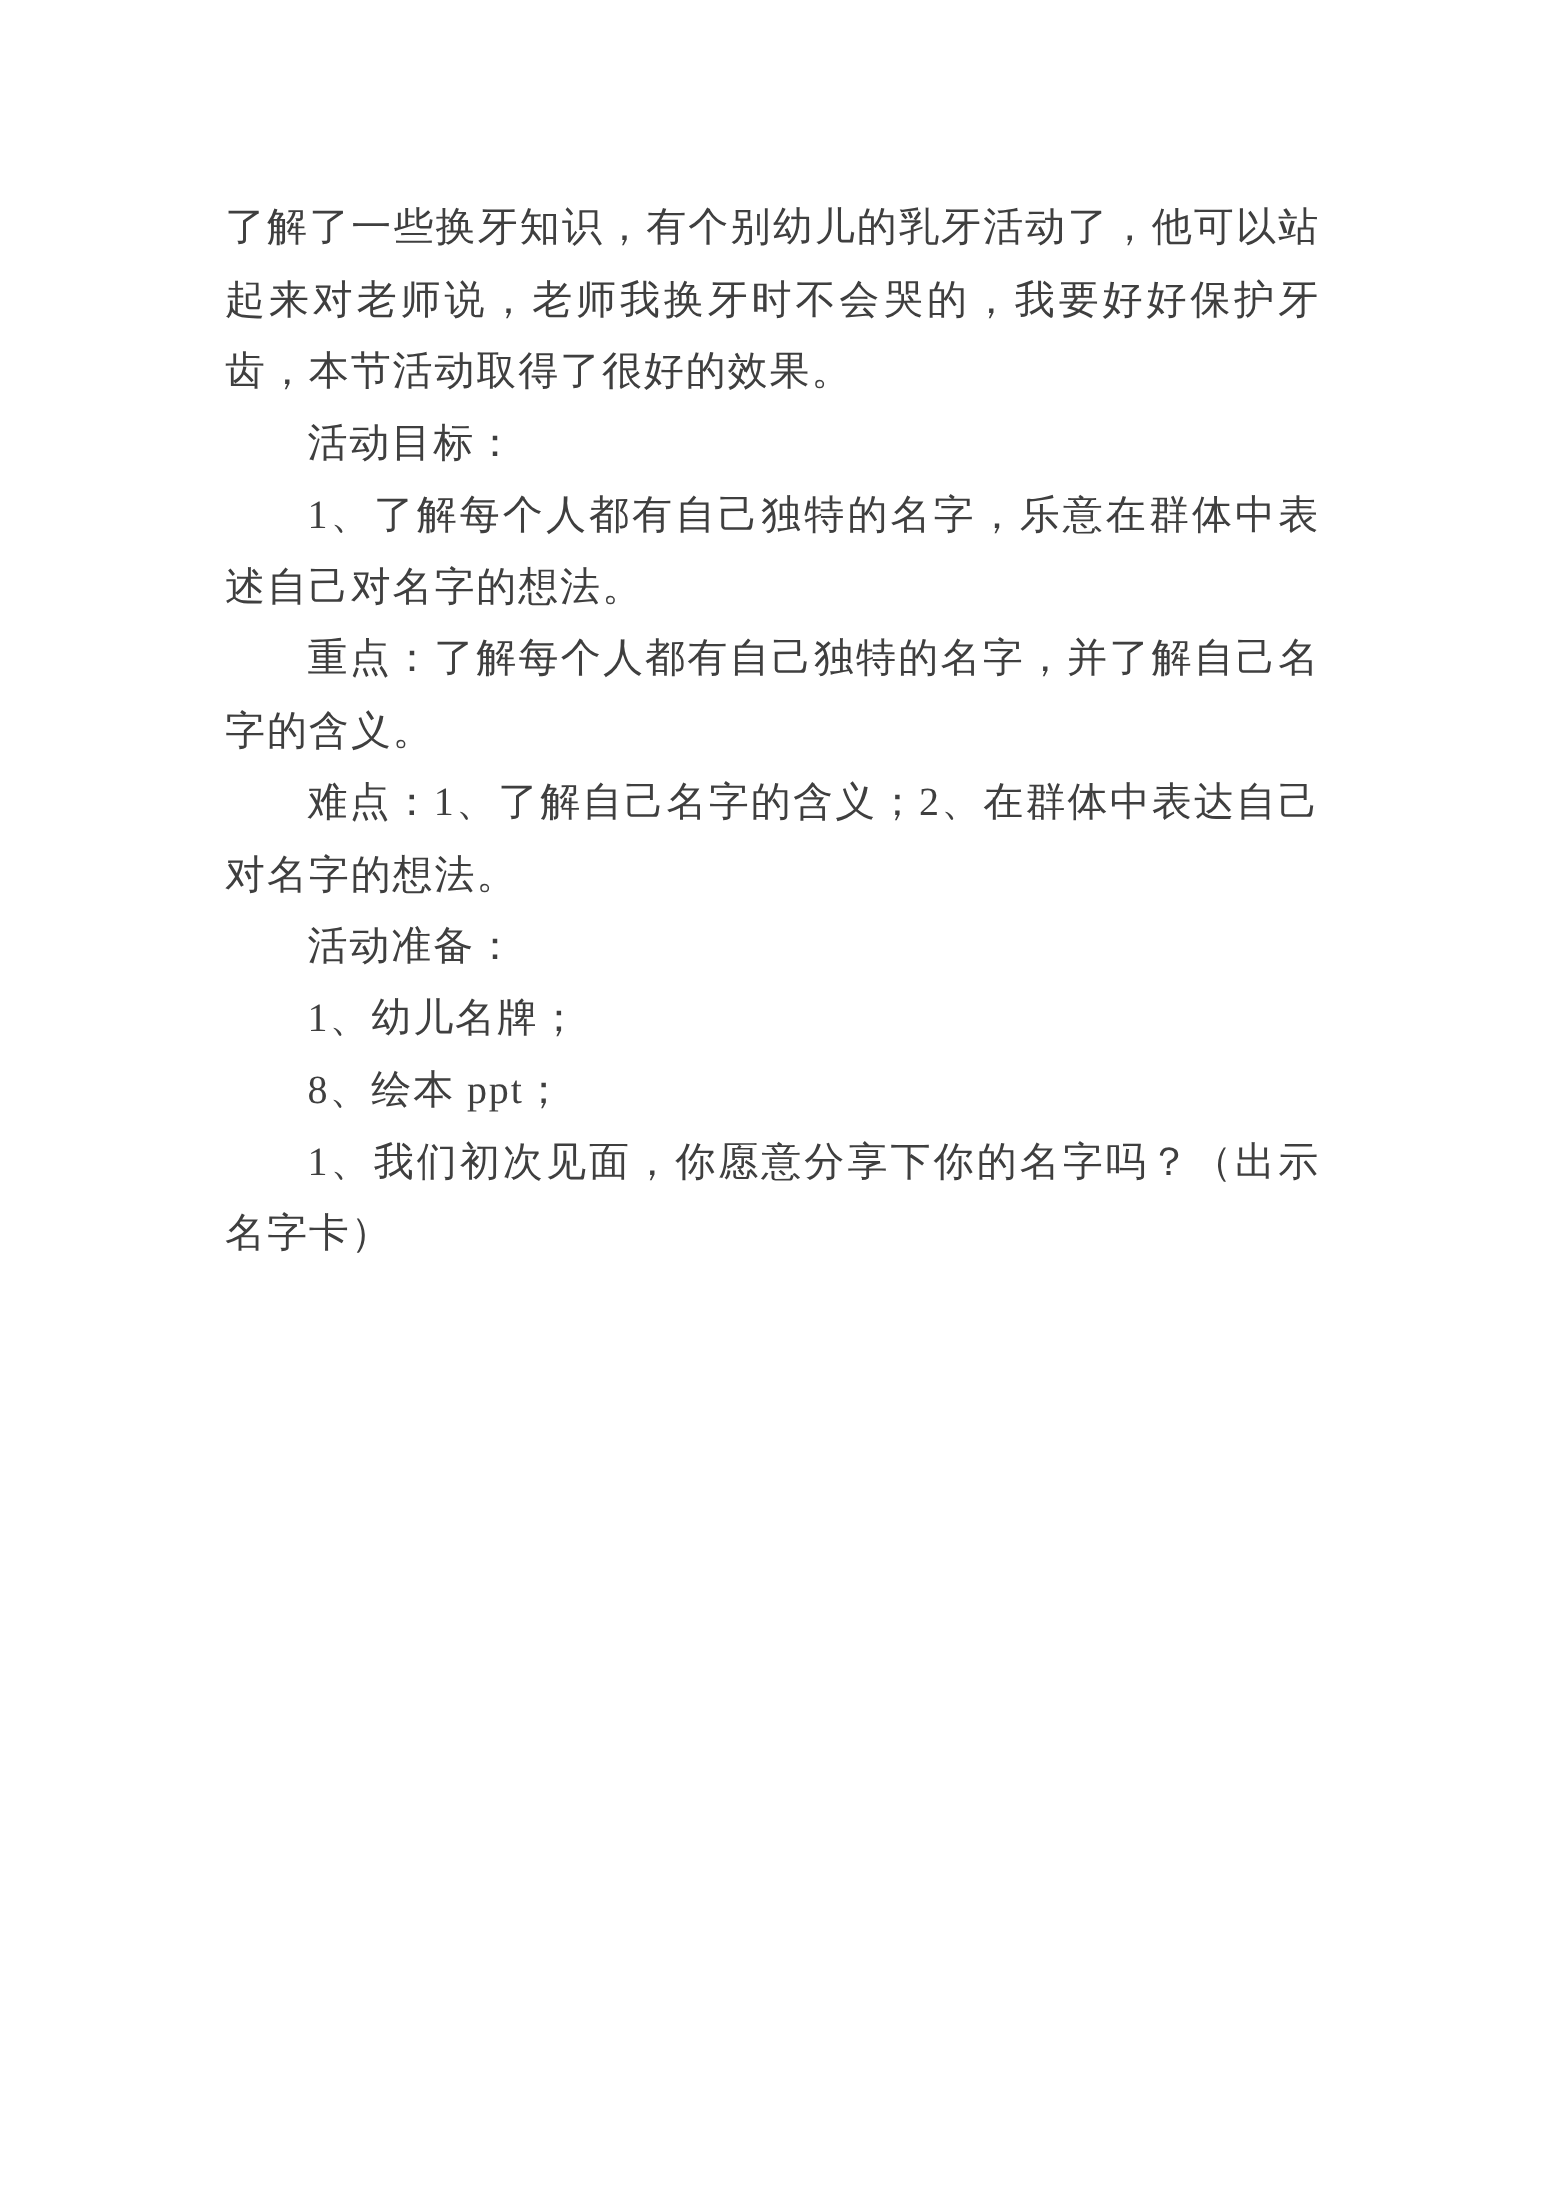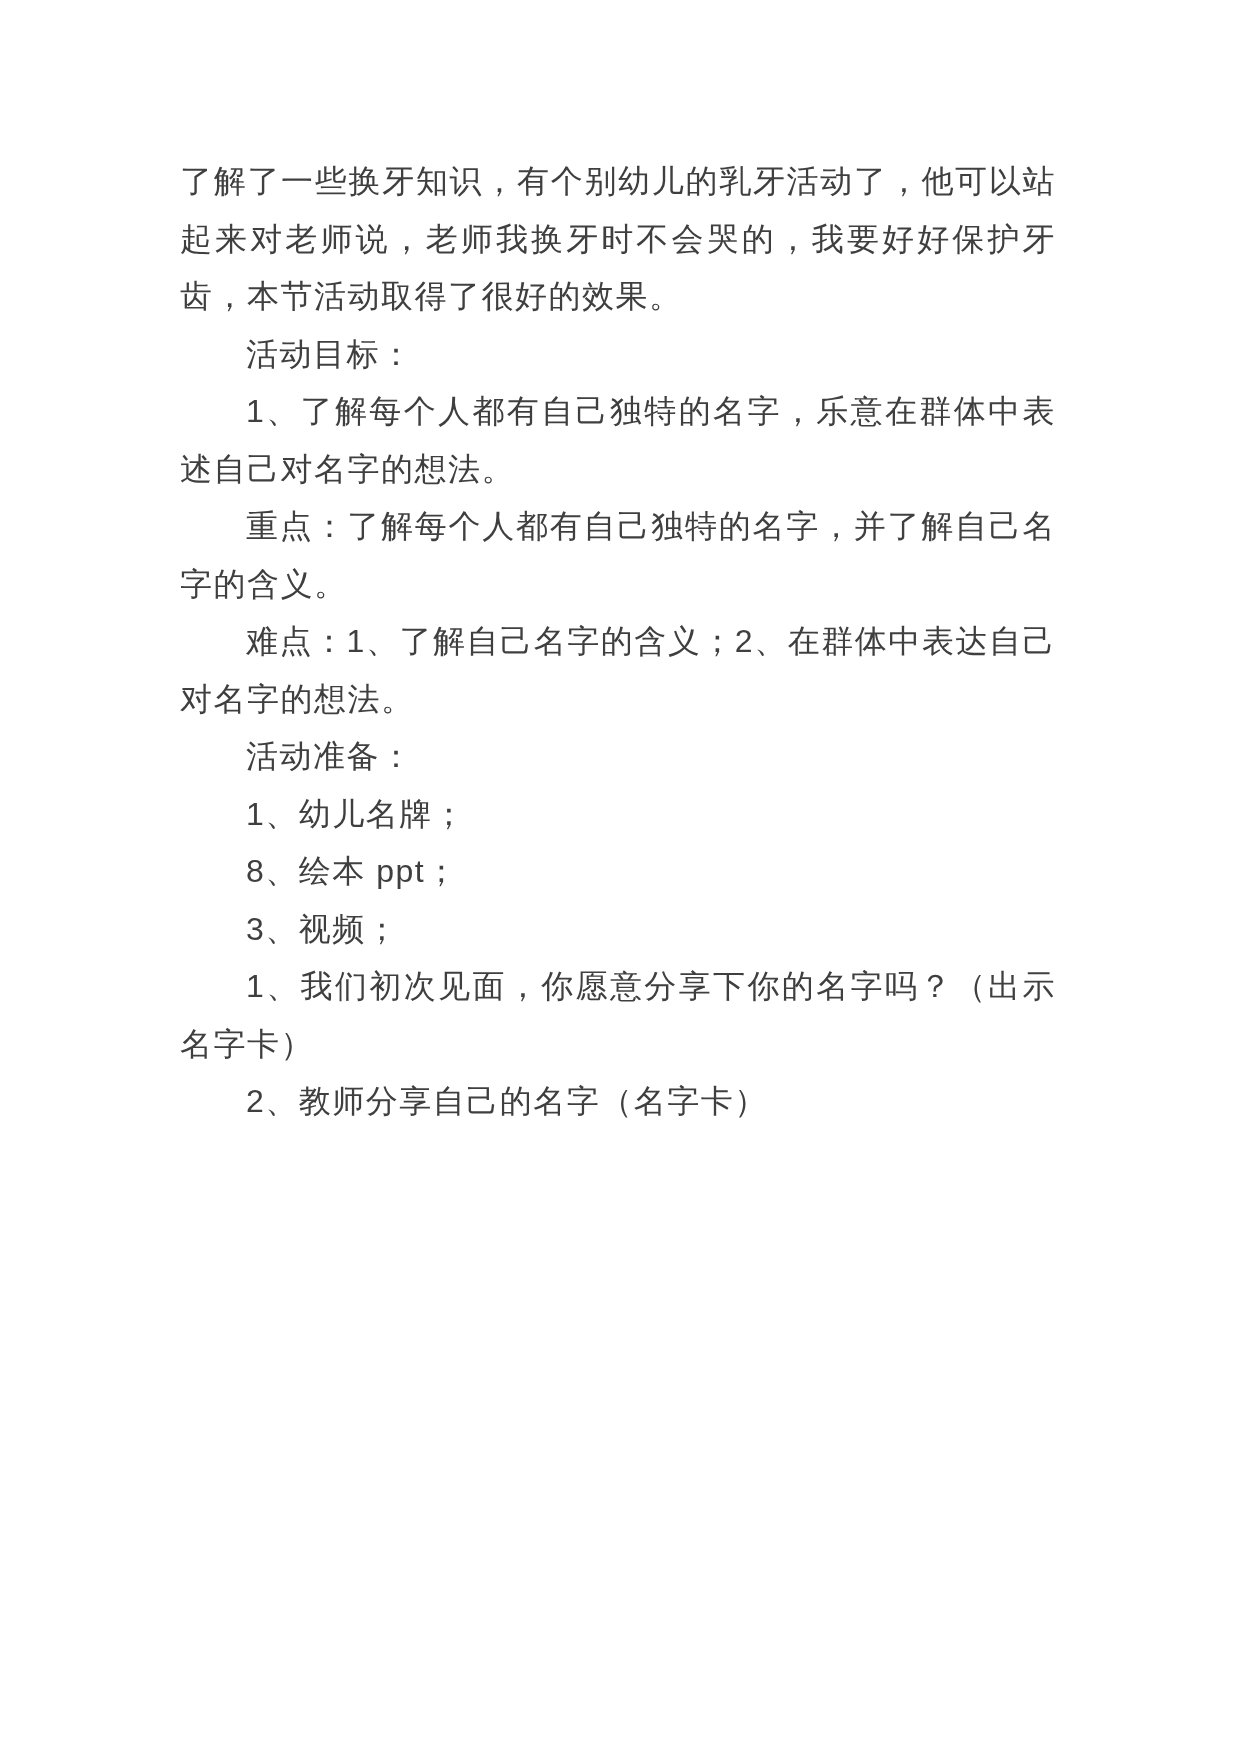--- a/index.html
+++ b/index.html
@@ -7,21 +7,21 @@
     margin: 0;
     padding: 0;
     background: #ffffff;
   }
   .page {
     position: relative;
     width: 1155px;
     height: 1754px;
     background: #ffffff;
     overflow: hidden;
-    font-family: Liberation Sans, sans-serif;
+    font-family: Liberation Serif, serif;
   }
   .content {
     position: absolute;
     left: 180px;
     top: 153px;
     width: 876px;
     color: #3f3f3f;
     font-size: 32px;
     line-height: 57.5px;
     letter-spacing: 1.5px;
@@ -45,17 +45,15 @@
 <div class="page">
   <div class="content" id="document-content">
       <p>了解了一些换牙知识，有个别幼儿的乳牙活动了，他可以站起来对老师说，老师我换牙时不会哭的，我要好好保护牙齿，本节活动取得了很好的效果。</p>
       <p class="indent">活动目标：</p>
       <p class="indent">1、了解每个人都有自己独特的名字，乐意在群体中表述自己对名字的想法。</p>
       <p class="indent">重点：了解每个人都有自己独特的名字，并了解自己名字的含义。</p>
       <p class="indent">难点：1、了解自己名字的含义；2、在群体中表达自己对名字的想法。</p>
       <p class="indent">活动准备：</p>
       <p class="indent">1、幼儿名牌；</p>
       <p class="indent">8、绘本 ppt；</p>
-      <p class="indent">3、视频；</p>
       <p class="indent">1、我们初次见面，你愿意分享下你的名字吗？（出示名字卡）</p>
-      <p class="indent">2、教师分享自己的名字（名字卡）</p>
     </div>
 </div>
 
 </body></html>

